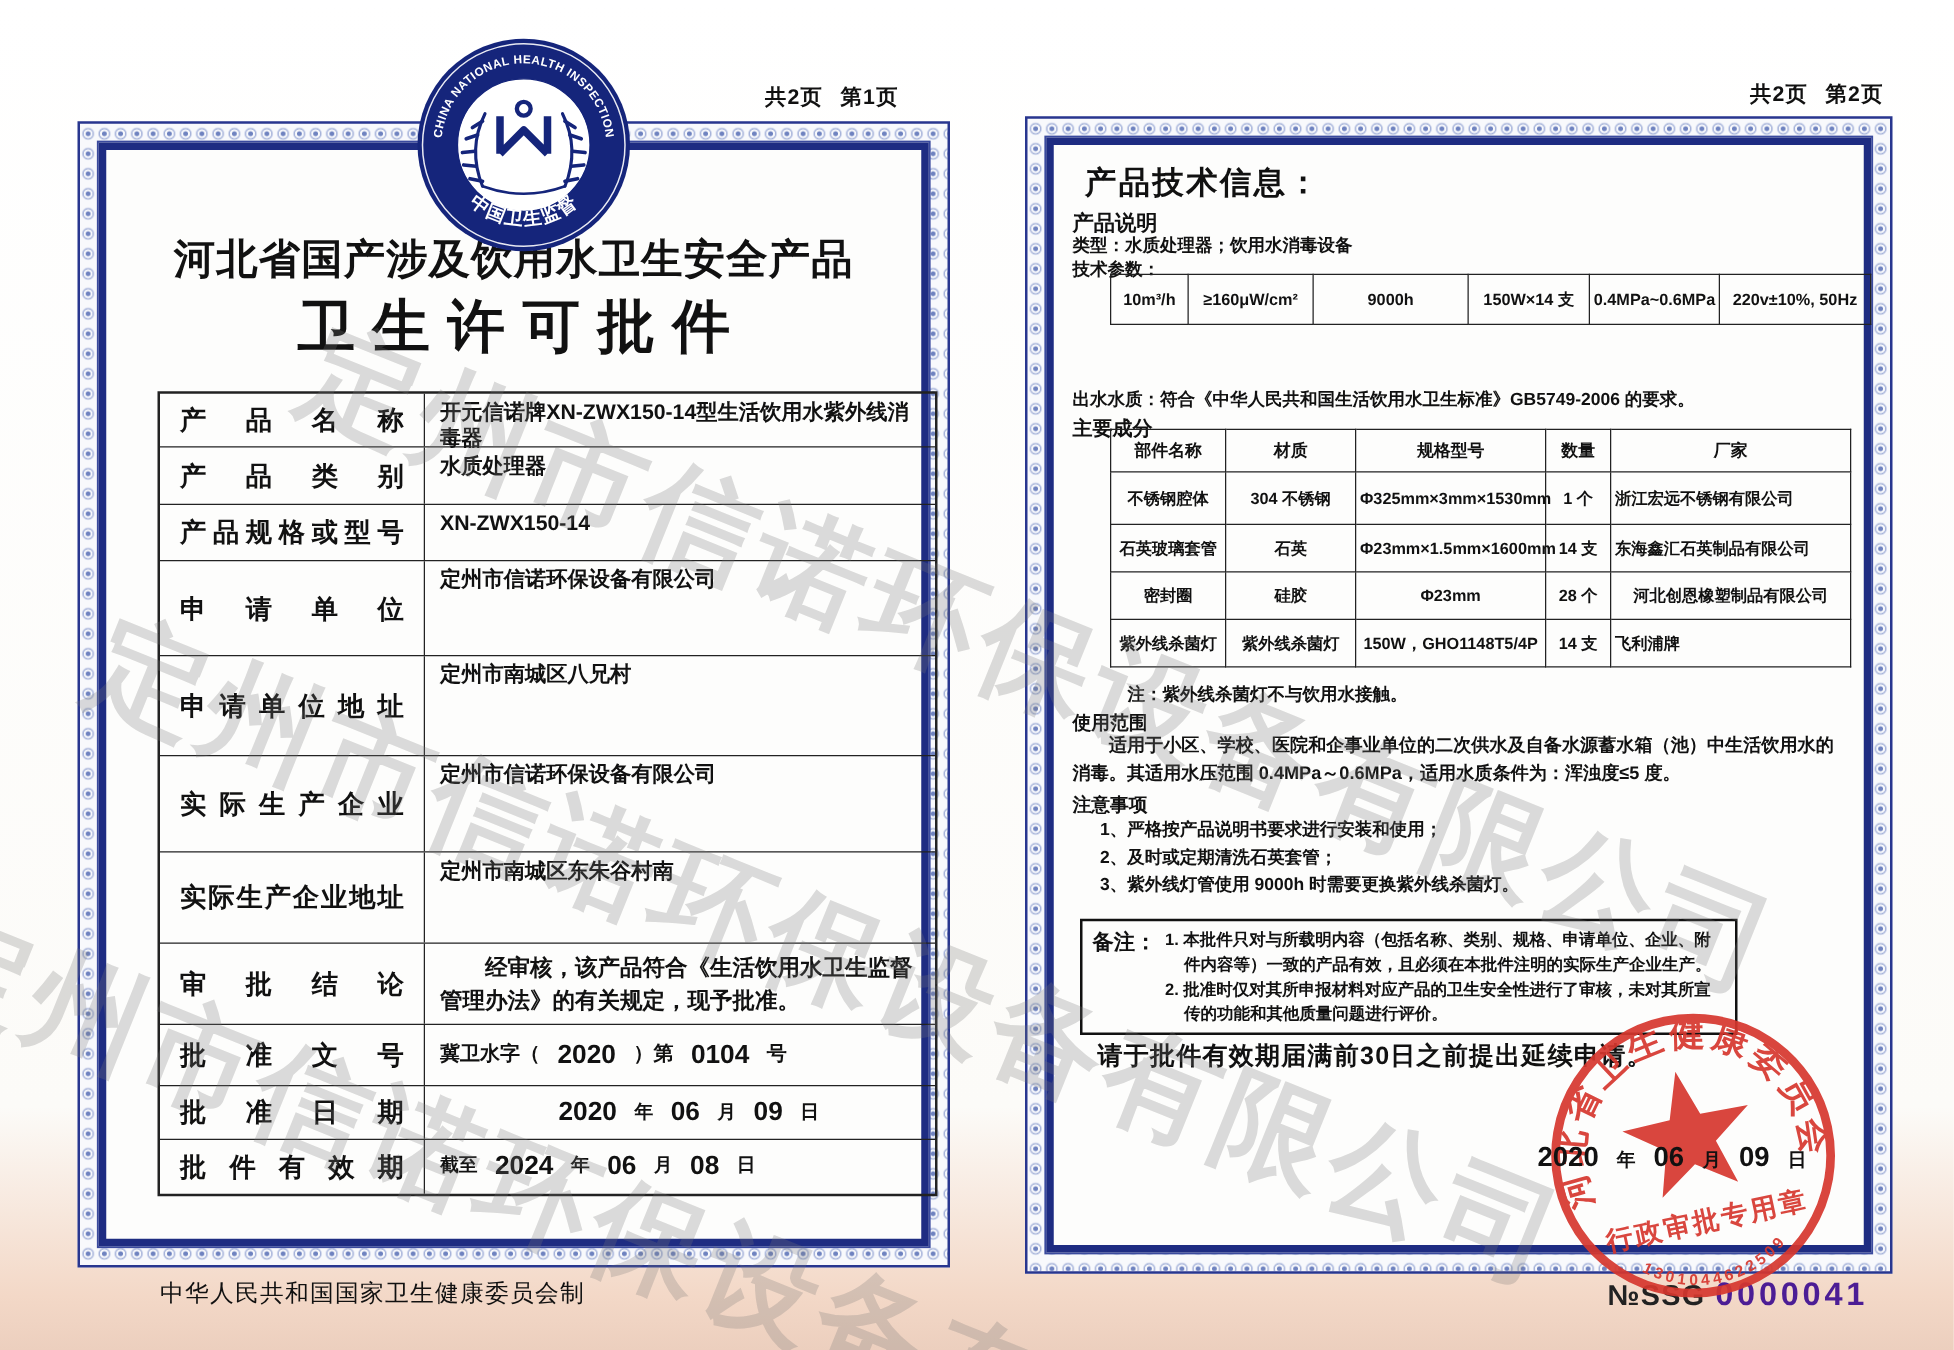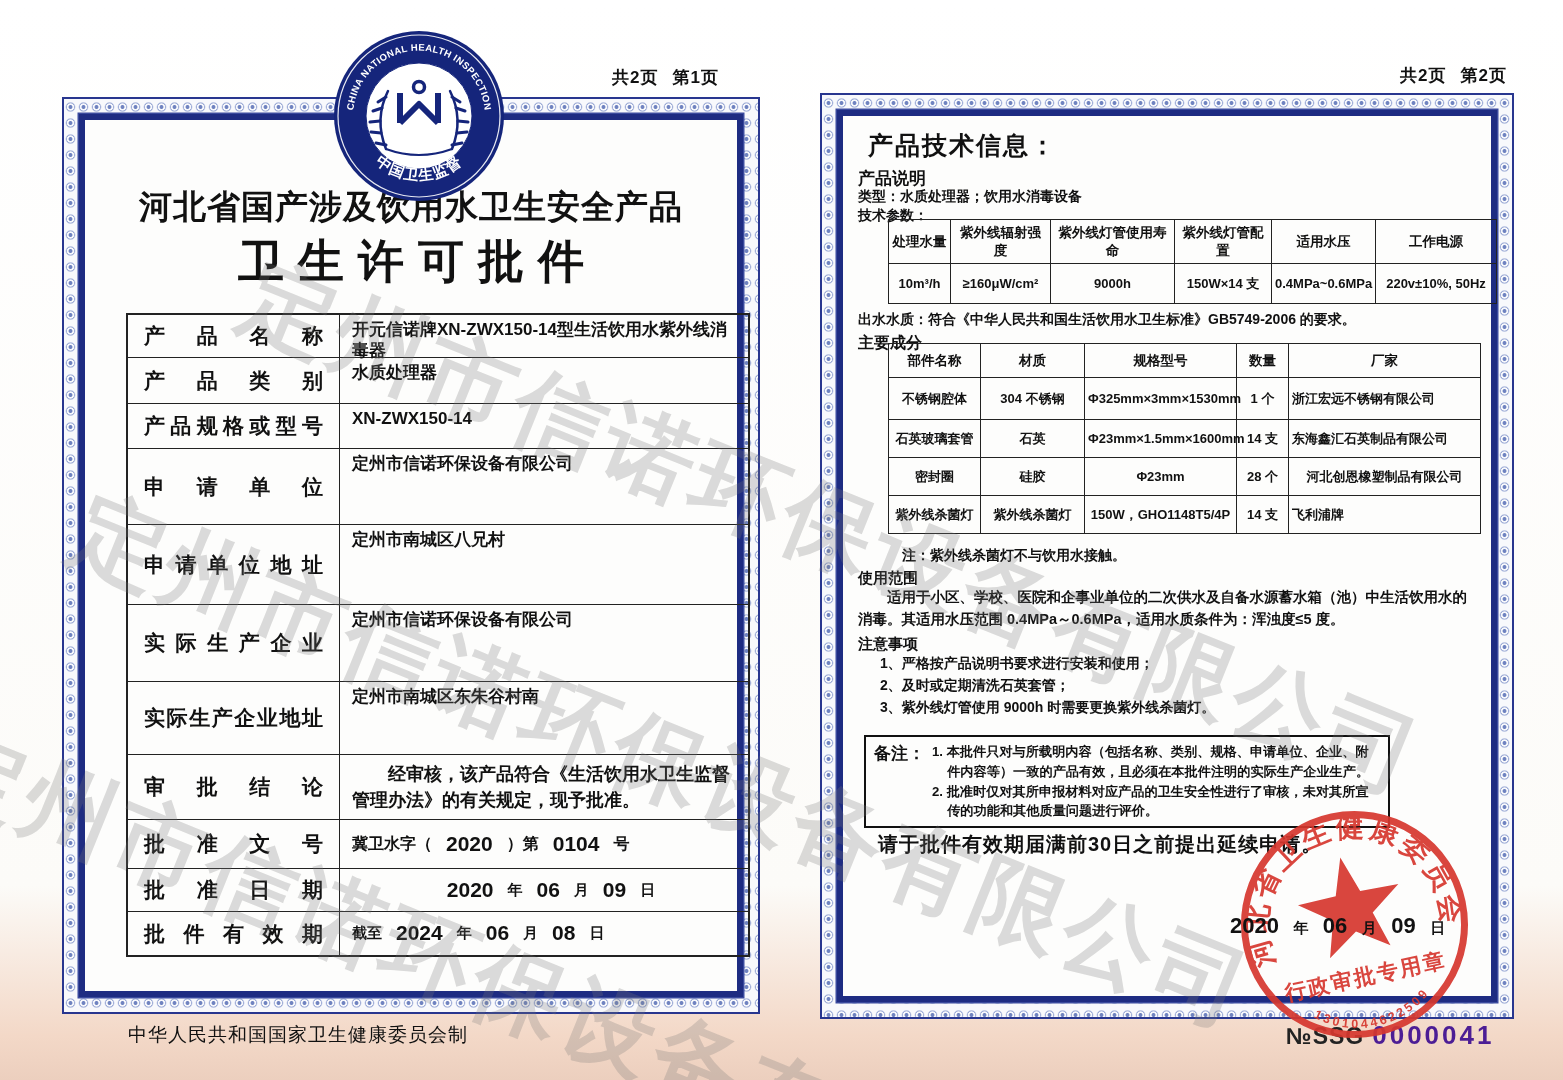--- a/index.html
+++ b/index.html
@@ -216,28 +216,20 @@
   <table class="grid" style="left:66px;top:124px;width:608px">
     <colgroup>
         <col style="width:62px">
         <col style="width:100px">
         <col style="width:124px">
         <col style="width:97px">
         <col style="width:104px">
         <col style="width:121px">
       </colgroup>
     <tbody>
-        <tr style="height:44px">
-      <th>处理水量</th>
-      <th>紫外线辐射强度</th>
-      <th>紫外线灯管使用寿命</th>
-      <th>紫外线灯管配置</th>
-      <th>适用水压</th>
-      <th>工作电源</th>
-    </tr>
     <tr style="height:40px">
       <td>10m³/h</td>
       <td>≥160μW/cm²</td>
       <td>9000h</td>
       <td>150W×14 支</td>
       <td>0.4MPa~0.6MPa</td>
       <td>220v±10%, 50Hz</td>
     </tr>
   </tbody>
     </table>

